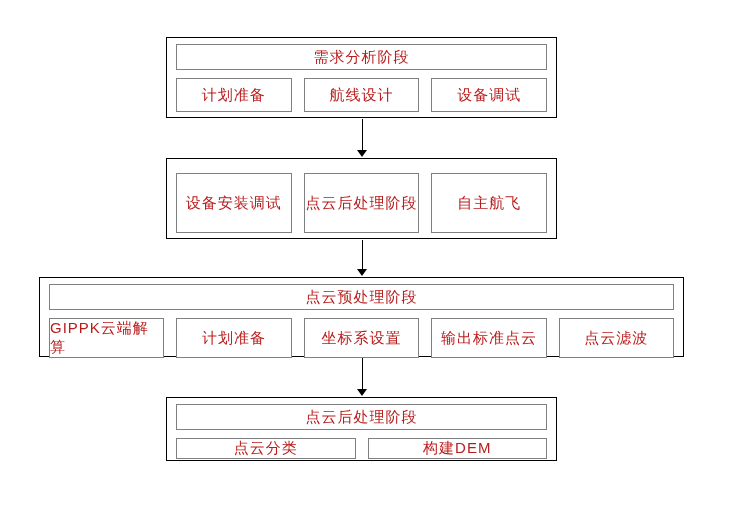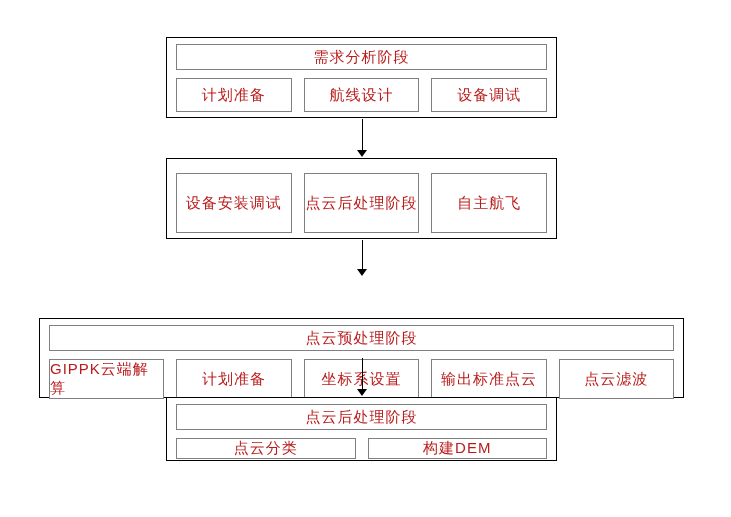--- a/index.html
+++ b/index.html
@@ -69,21 +69,21 @@
   .arrow-head {
     width: 0;
     height: 0;
     border-left: 5px solid transparent;
     border-right: 5px solid transparent;
     border-top: 7px solid #000000;
   }
   
   .stage-1 { left: 166px; top: 37px;  width: 391px; height: 81px; }
   .stage-2 { left: 166px; top: 158px; width: 391px; height: 81px; }
-  .stage-3 { left: 39px;  top: 277px; width: 645px; height: 80px; margin-top: 41px; }
+  .stage-3 { left: 39px;  top: 277px; width: 645px; height: 80px; }
   .stage-4 { left: 166px; top: 397px; width: 391px; height: 64px; }
   .arrow-1 { left: 354px; top: 119px; height: 38px; }
   .arrow-2 { left: 354px; top: 240px; height: 36px; }
   .arrow-3 { left: 354px; top: 358px; height: 38px; }
 </style>
 </head>
 <body>
 
 <div class="canvas">
 

